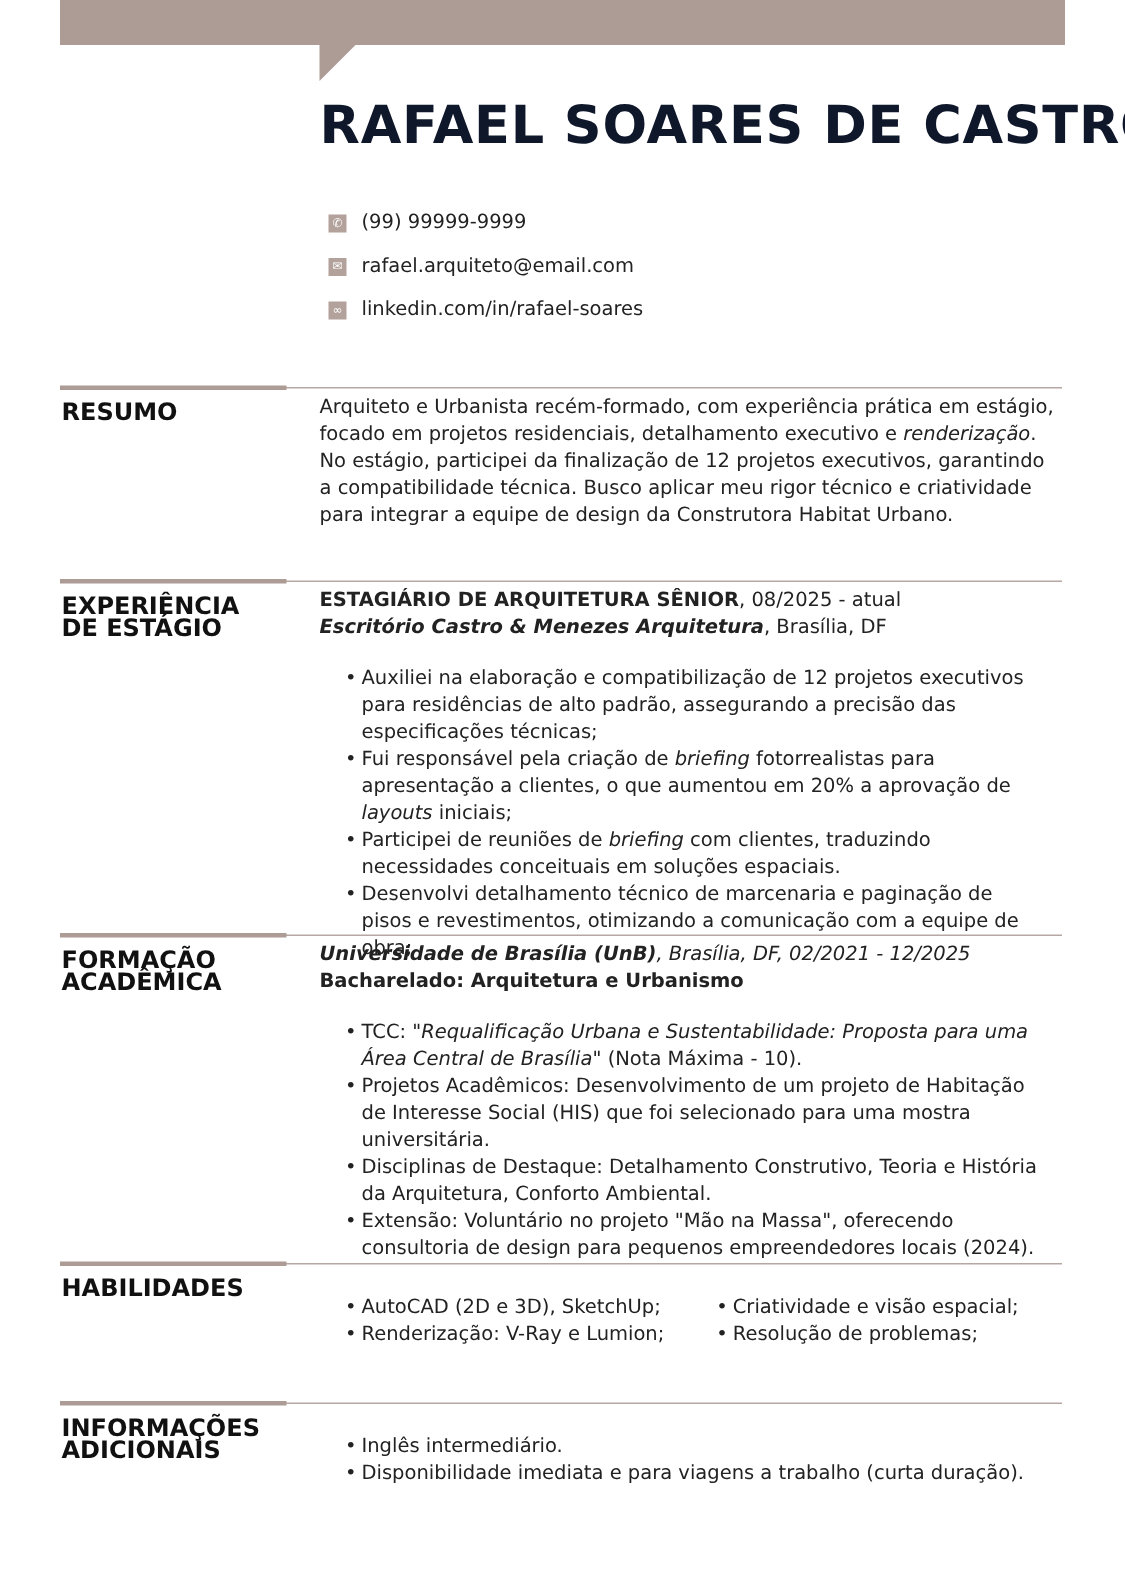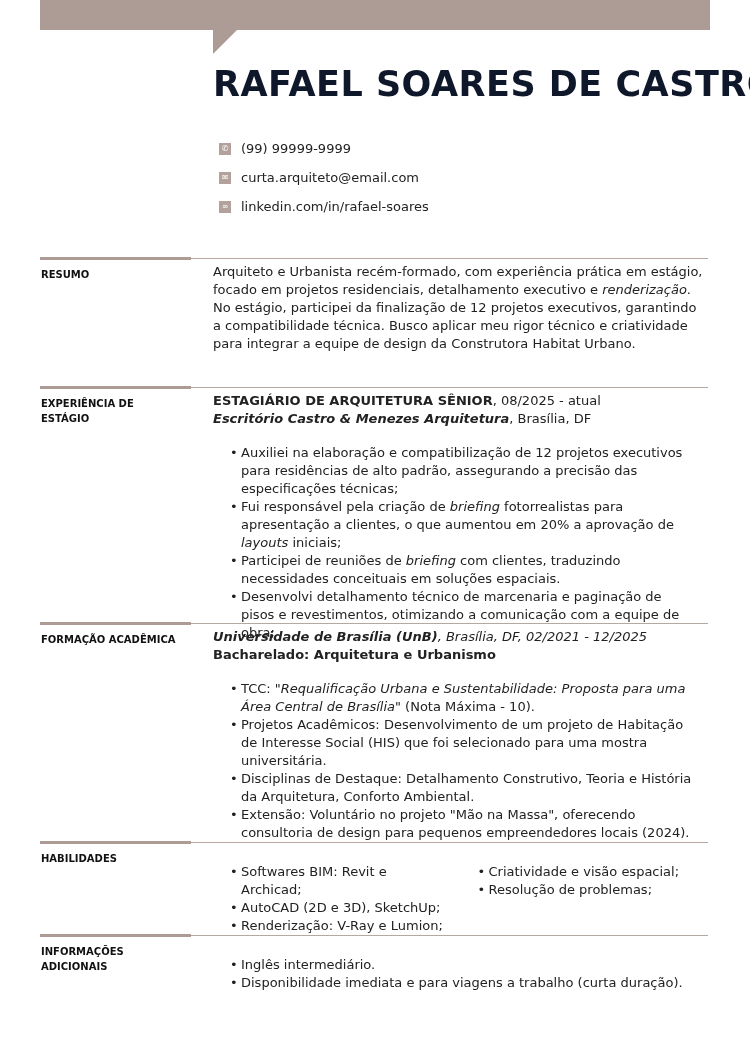--- a/index.html
+++ b/index.html
@@ -12,21 +12,21 @@
   .name { position:absolute; left:213px; top:64px; font-size:35px; font-weight:bold;
           color:#0f172a; letter-spacing:0.5px; font-family:"DejaVu Sans", sans-serif; white-space:nowrap; }
   .contacts { position:absolute; left:219px; top:134px; }
   .contact { height:29px; display:flex; align-items:center; font-size:13px; color:#222; }
   .cicon { width:12px; height:12px; background:#b3a29c; margin-right:10px; display:inline-flex;
            align-items:center; justify-content:center; color:#fff; font-size:8px; line-height:1; }
   .section { position:absolute; left:40px; width:668px; }
   .rule { position:relative; height:3px; }
   .rule .thin { position:absolute; left:0; right:0; top:1px; height:1px; background:#b5a8a3; }
   .rule .thick { position:absolute; left:0; top:0; width:151px; height:3px; background:#ad9c96; }
-  .label { position:absolute; left:1px; top:10px; width:140px; font-size:10px; font-weight:bold;
+  .label { position:absolute; left:1px; top:10px; width:140px; font-size:16px; font-weight:bold;
            color:#111; line-height:15px; text-transform:uppercase; }
   .body { position:absolute; left:173px; top:6px; width:495px; font-size:13px; line-height:18px; color:#222; }
   .body p { margin:0; }
   ul { margin:16px; padding:0; list-style:none; }
   li { position:relative; padding-left:12px; }
   li::before { content:"•"; position:absolute; left:1px; top:0; }
   .b { font-weight:bold; }
   .bi { font-weight:bold; font-style:italic;margin-top:36px; }
   .i { font-style:italic; }
   .skills { display:flex; }
@@ -39,21 +39,21 @@
 <div class="notch"></div>
 <div class="name">RAFAEL SOARES DE CASTRO</div>
 
 <div class="contacts">
   <div class="contact">
     <span class="cicon">✆</span>
     <span>(99) 99999-9999</span>
   </div>
   <div class="contact">
     <span class="cicon">✉</span>
-    <span>curta.arquiteto@email.com</span>
+    <span>rafael.arquiteto@email.com</span>
   </div>
   <div class="contact">
     <span class="cicon">∞</span>
     <span>linkedin.com/in/rafael-soares</span>
   </div>
 </div>
 
 <div class="section" style="top:257px;">
   <div class="rule">
       <div class="thin"></div>
@@ -102,21 +102,20 @@
 </div>
 
 <div class="section" style="top:841px;">
   <div class="rule">
       <div class="thin"></div>
       <div class="thick"></div>
     </div>
   <div class="label">HABILIDADES</div>
   <div class="body skills">
     <ul>
-      <li>Softwares BIM: Revit e Archicad;</li>
       <li>AutoCAD (2D e 3D), SketchUp;</li>
       <li>Renderização: V-Ray e Lumion;</li>
     </ul>
     <ul>
       <li>Criatividade e visão espacial;</li>
       <li>Resolução de problemas;</li>
     </ul>
   </div>
 </div>
 

